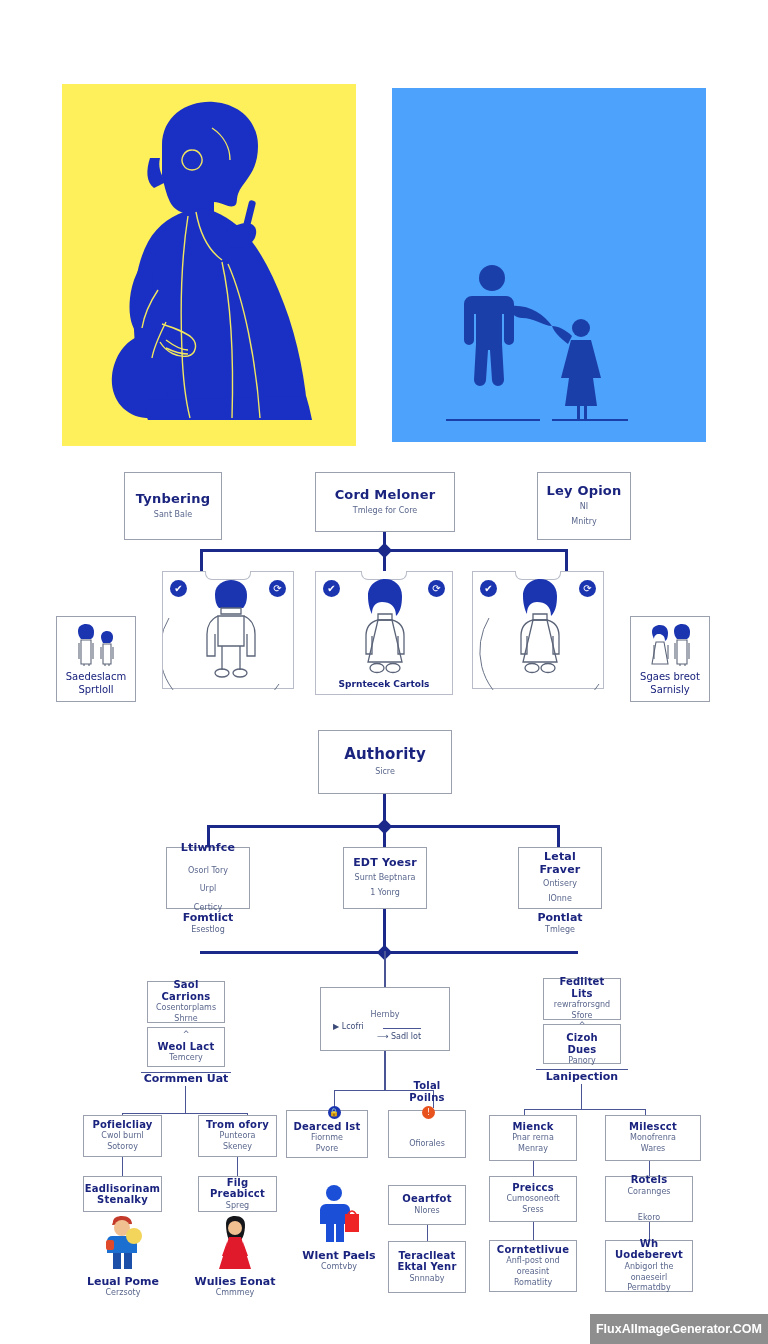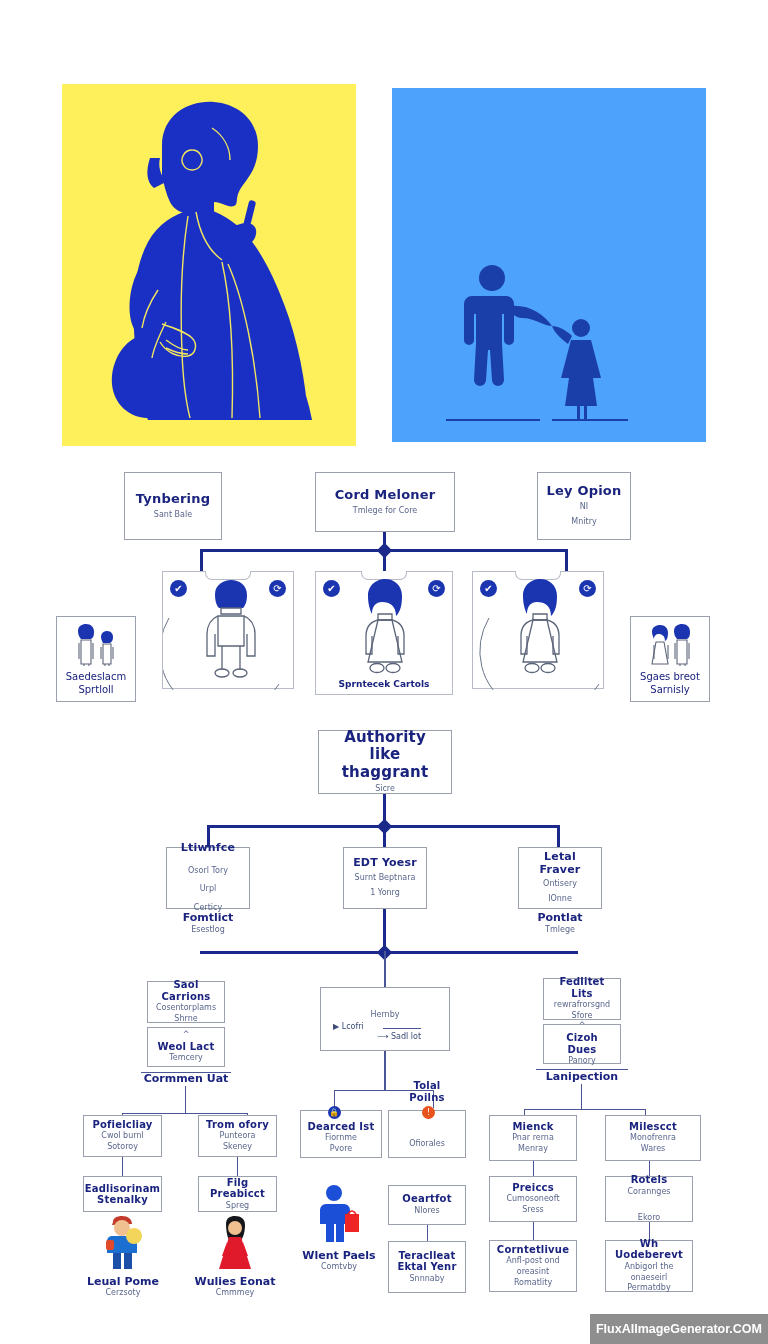--- a/index.html
+++ b/index.html
@@ -285,21 +285,20 @@
       <path d="M35 17 h10 v24 h-10 z"></path>
         <path d="M33 20 v16 M47 20 v16"></path>
         <path d="M38 41 v2 M43 41 v2"></path>
     </g>
   </svg>
   <div class="mlabel">Sgaes breot Sarnisly</div>
 </div>
 
 <div class="box" style="left:318px; top:730px; width:134px; height:64px;">
   <div class="t1 big">Authority</div>
-  <div class="t1 big">like thaggrant</div>
   <div class="t2">Sicre</div>
 </div>
 
 <div class="ln lnv" style="left:383px; top:794px; height:32px;"></div>
 <div class="ln lnh" style="left:207px; top:825px; width:353px;"></div>
 <div class="node" style="left:379px; top:821px;"></div>
 <div class="ln lnv" style="left:207px; top:825px; height:22px;"></div>
 <div class="ln lnv" style="left:383px; top:825px; height:22px;"></div>
 <div class="ln lnv" style="left:557px; top:825px; height:22px;"></div>
 
@@ -399,21 +398,21 @@
   <div class="t1" style="font-size:10px">Trom ofory</div>
   <div class="t2" style="margin-top:1px">Punteora</div>
   <div class="t2" style="margin-top:0">Skeney</div>
 </div>
 <div class="ln lnv lnthin" style="left:237px; top:1157px; width:1.4px; height:20px;"></div>
 <div class="box" style="left:198px; top:1176px; width:79px; height:36px;">
   <div class="t1" style="font-size:10px">Filg Preabicct</div>
   <div class="t2" style="margin-top:1px">Spreg</div>
 </div>
 
-<div class="box" style="left:300px; top:1110px; width:82px; height:48px; padding-top:12px;">
+<div class="box" style="left:286px; top:1110px; width:82px; height:48px; padding-top:12px;">
   <div class="t1" style="font-size:10px">Dearced Ist</div>
   <div class="t2" style="margin-top:1px">Fiornme</div>
   <div class="t2" style="margin-top:0">Pvore</div>
 </div>
 <div class="dot-ico" style="left:328px; top:1106px; background:#1b34b0;">🔒</div>
 
 <div class="box" style="left:388px; top:1110px; width:78px; height:48px; padding-top:12px;gap:35px;">
   <div class="t1" style="font-size:10px">Tolal Poilns</div>
   <div class="t2" style="margin-top:1px">Ofiorales</div>
   <div class="t2" style="margin-top:0">Frose</div>

